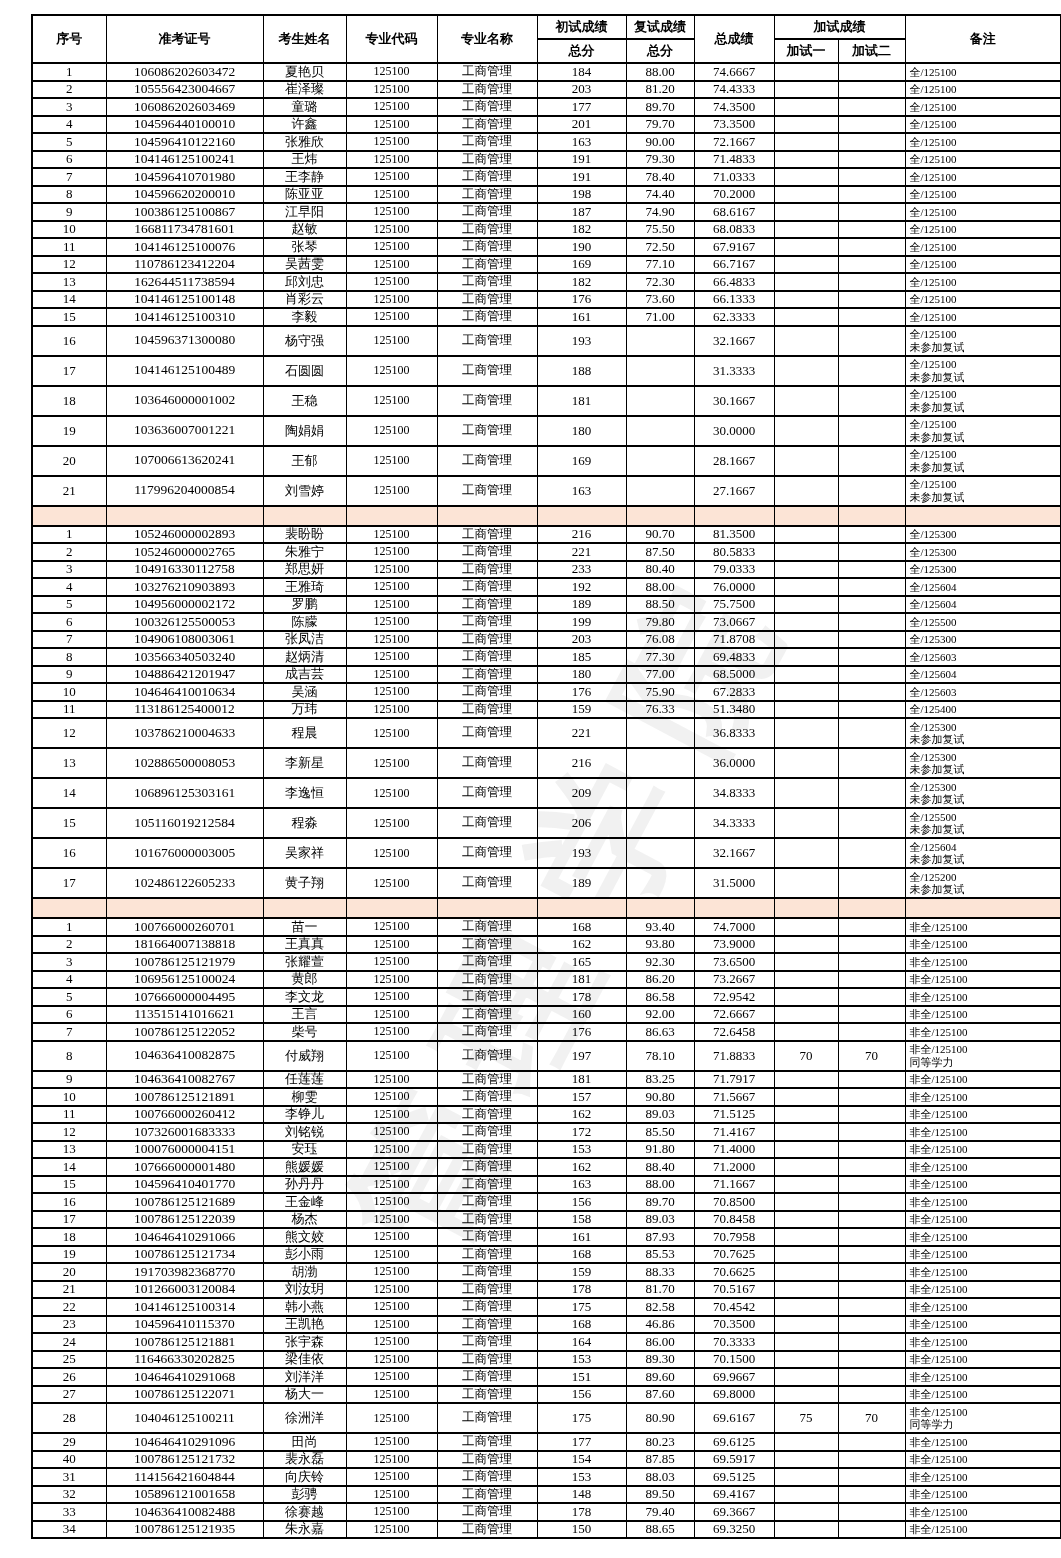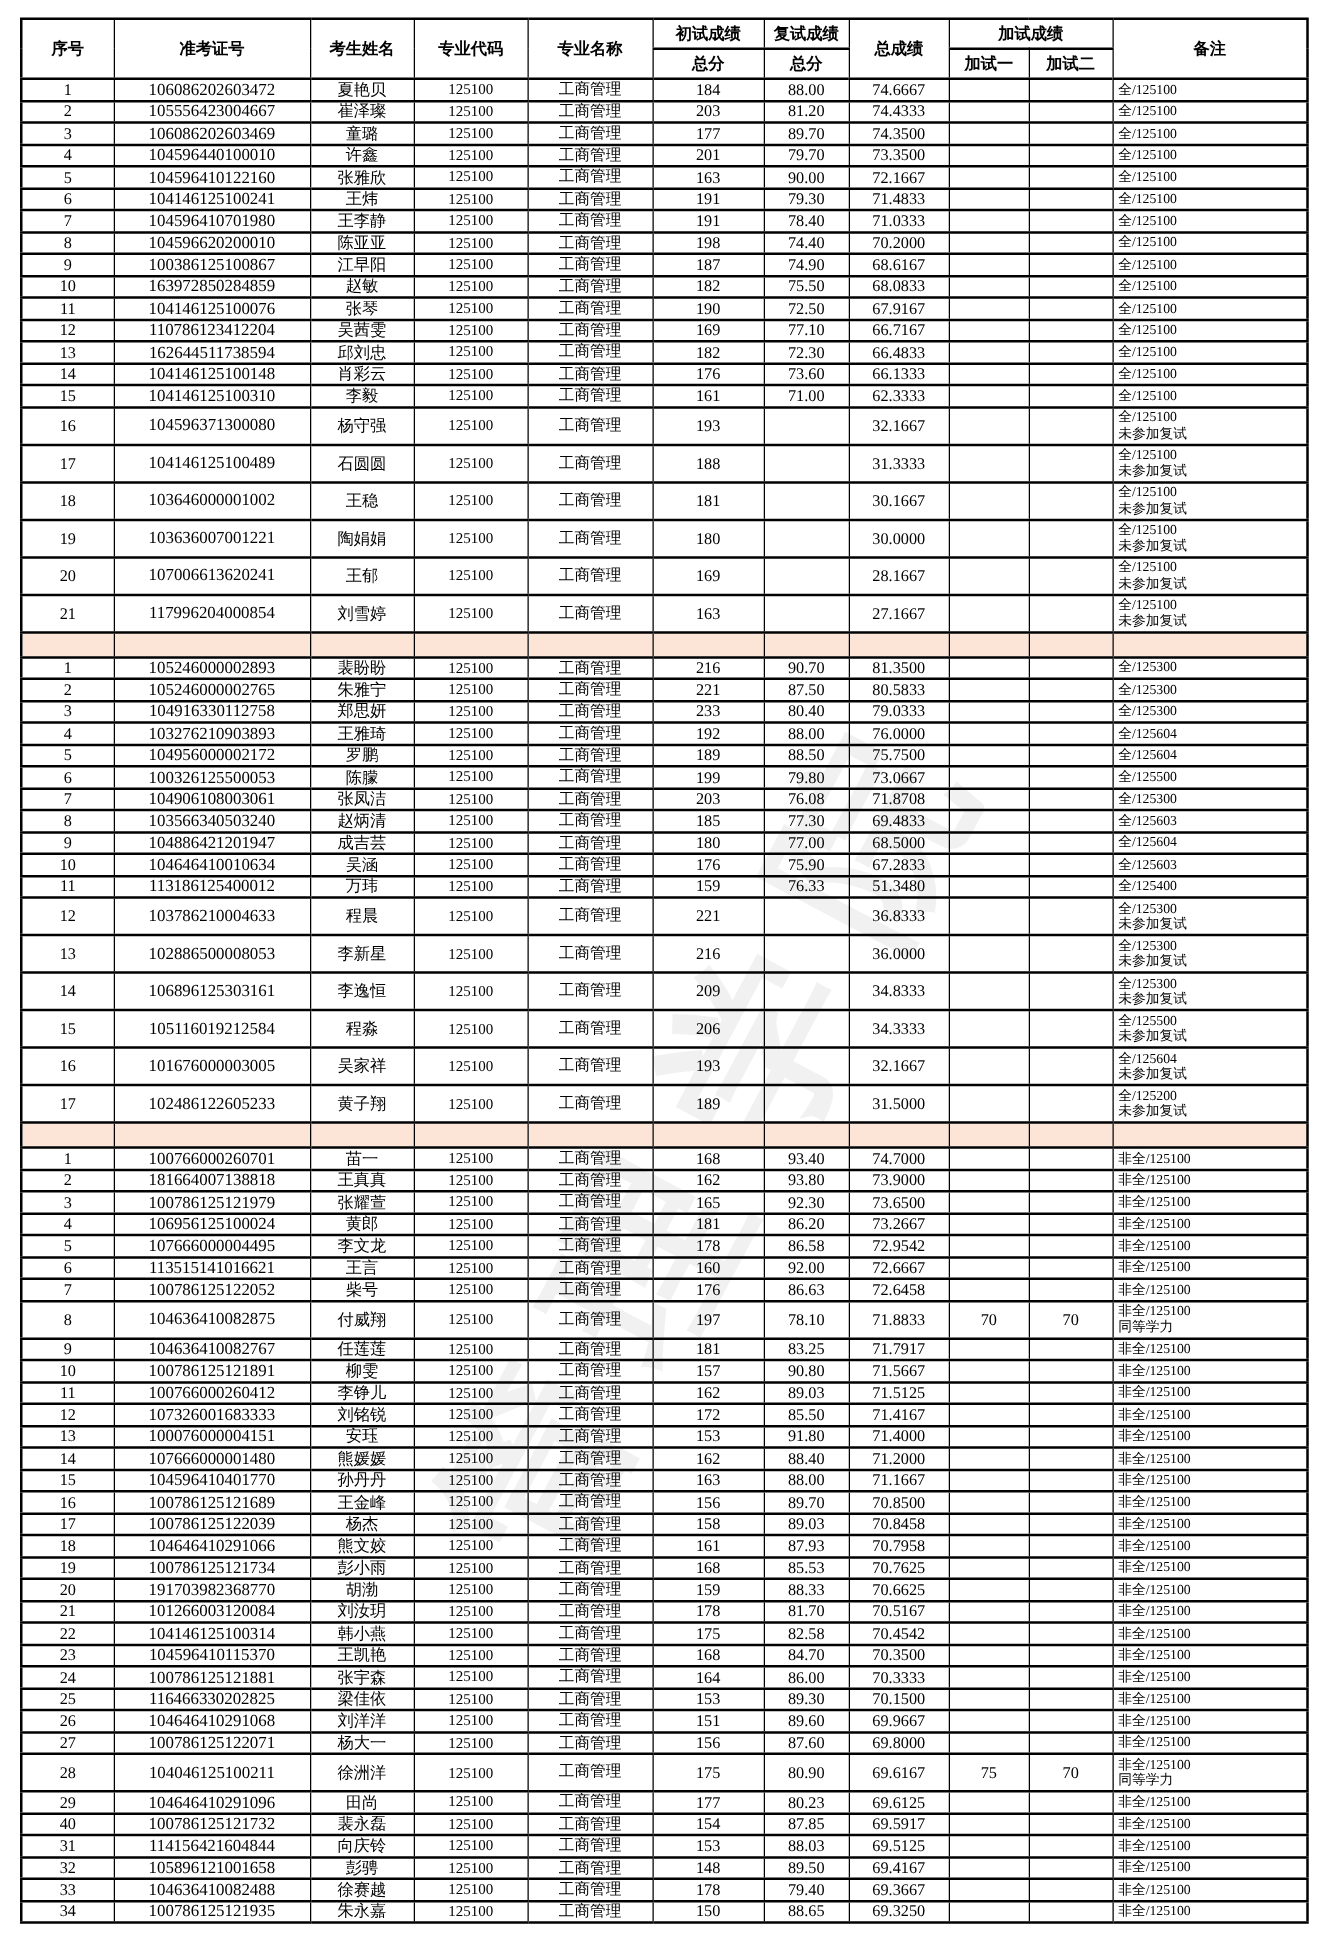--- a/index.html
+++ b/index.html
@@ -1,21 +1,21 @@
 <!DOCTYPE html>
 <html><head>
 <meta charset="utf-8">
 <style>
   * { margin:0; padding:0; box-sizing:border-box; }
   html,body { background:#ffffff; }
   body {
     width:1061px; height:1558px; position:relative; overflow:hidden;
     font-family:"Liberation Serif","DejaVu Serif",serif; color:#000;
   }
-  .sheet { position:absolute; left:16px; top:14px; z-index:2;border-radius:28px; }
+  .sheet { position:absolute; left:31px; top:14px; z-index:2;border-radius:28px; }
   table.score-table {
     border-collapse:collapse; table-layout:fixed; width:1029px;
     border:2.5px solid #000;
   }
   th, td {
     border-left:1px solid #000; border-right:1px solid #000;
     border-top:2px solid #000; border-bottom:2px solid #000;
     overflow:hidden; white-space:nowrap; text-align:center; vertical-align:middle;
     font-size:13px; line-height:1.05;
   }
@@ -209,21 +209,21 @@
           <td class="c6">74.90</td>
           <td class="c7">68.6167</td>
           <td class="c8"></td>
           <td class="c9"></td>
           <td class="c10">
             <div>全/125100</div>
           </td>
         </tr>
         <tr class="r">
           <td class="c0">10</td>
-          <td class="c1">163972850284859</td>
+          <td class="c1">166811734781601</td>
           <td class="c2">赵敏</td>
           <td class="c3">125100</td>
           <td class="c4">工商管理</td>
           <td class="c5">182</td>
           <td class="c6">75.50</td>
           <td class="c7">68.0833</td>
           <td class="c8"></td>
           <td class="c9"></td>
           <td class="c10">
             <div>全/125100</div>
@@ -1018,21 +1018,21 @@
             <div>非全/125100</div>
           </td>
         </tr>
         <tr class="r">
           <td class="c0">23</td>
           <td class="c1">104596410115370</td>
           <td class="c2">王凯艳</td>
           <td class="c3">125100</td>
           <td class="c4">工商管理</td>
           <td class="c5">168</td>
-          <td class="c6">84.70</td>
+          <td class="c6">46.86</td>
           <td class="c7">70.3500</td>
           <td class="c8"></td>
           <td class="c9"></td>
           <td class="c10">
             <div>非全/125100</div>
           </td>
         </tr>
         <tr class="r">
           <td class="c0">24</td>
           <td class="c1">100786125121881</td>

